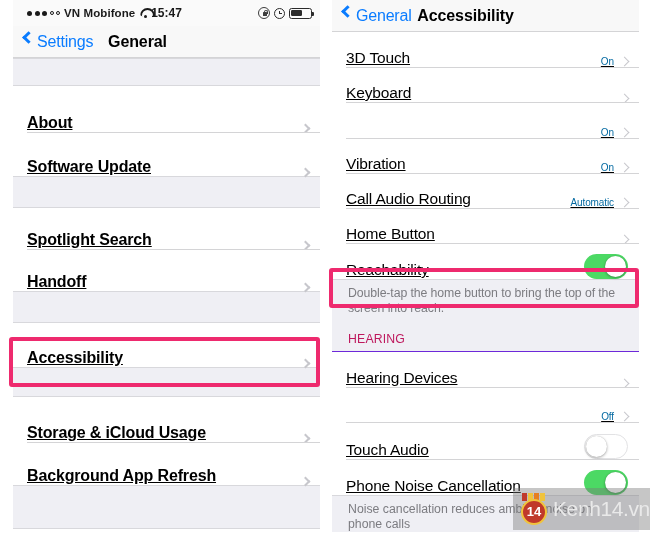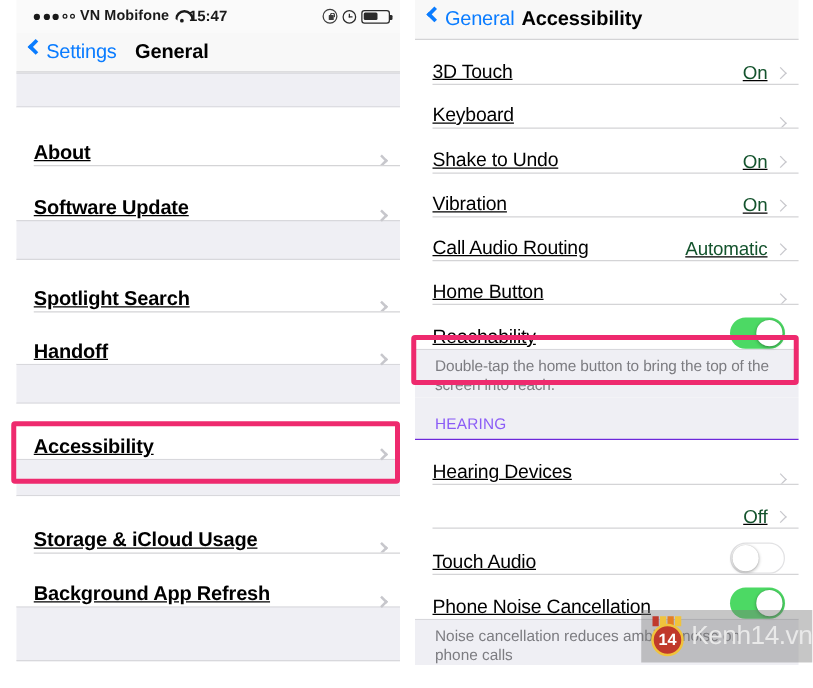--- a/index.html
+++ b/index.html
@@ -149,21 +149,21 @@
     cursor: pointer;
     text-decoration: underline;
   }
   .row + .row::before {
     content: ""; position: absolute; left: 14px; right: 0; top: 0;
     height: 1px; background: #d4d4d6;
   }
   .row-label { font-size: 15.5px; color: #000; letter-spacing: -.15px; }
   .panel-left .row-label { font-weight: bold; font-size: 16px; }
   .row-right { margin-left: auto; display: flex; align-items: center; gap: 7px; }
-  .row-value { font-size: 15px; color: #14532d; letter-spacing: -.1px; }
+  .row-value { font-size: 10px; color: #0369a1; letter-spacing: -.1px; }
   .chev {
     width: 7px; height: 7px;
     border-top: 1.8px solid #c7c7cc; border-right: 1.8px solid #c7c7cc;
     transform: rotate(45deg);
   }
   .panel-left .chev { border-width: 2px; }
 
   
   .toggle {
     width: 44px; height: 25px; border-radius: 13px;
@@ -183,21 +183,21 @@
   .note {
     background: #efeff4;
     padding: 6px 16px 2px 16px;
     font-size: 12.3px; line-height: 15px; color: #7c7c81;
     letter-spacing: -.1px;
     border-top: 1px solid #d8d8dc;
   }
   .section-head {
     background: #efeff4;
     padding: 14px 16px 5px 16px;
-    font-size: 12.3px; color: #8b5cf6; letter-spacing: .15px;
+    font-size: 12.3px; color: #be185d; letter-spacing: .15px;
   }
   .note-plain {
     background: #efeff4;
     padding: 6px 16px 0 16px;
     font-size: 12.3px; line-height: 15px; color: #7c7c81;
     border-top: 1px solid #d8d8dc;
   }
 
   
   .hl {
@@ -364,21 +364,20 @@
       </div>
 
       <div class="row" style="height:35px">
         <span class="row-label">Keyboard</span>
         <span class="row-right">
           <span class="chev"></span>
         </span>
       </div>
 
       <div class="row" style="height:36px">
-        <span class="row-label">Shake to Undo</span>
         <span class="row-right">
           <span class="row-value">On</span>
           <span class="chev"></span>
         </span>
       </div>
 
       <div class="row" style="height:35px">
         <span class="row-label">Vibration</span>
         <span class="row-right">
           <span class="row-value">On</span>

